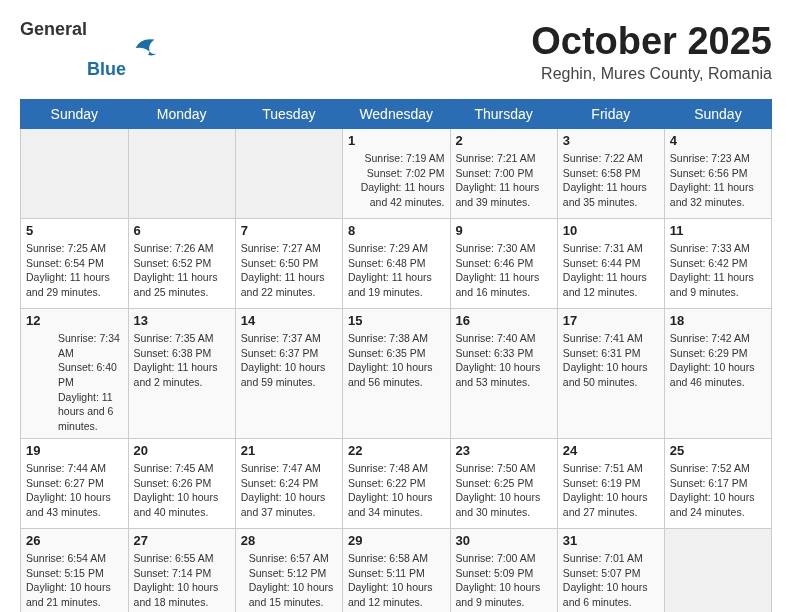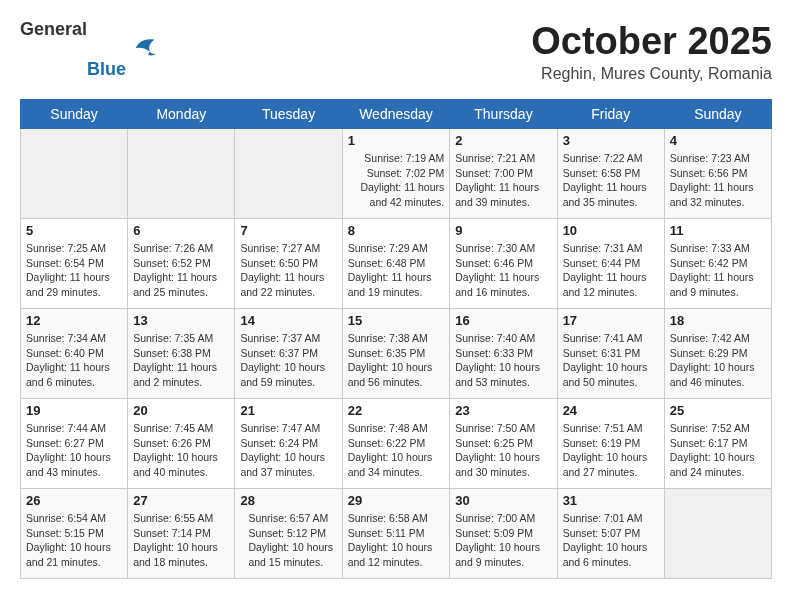--- a/index.html
+++ b/index.html
@@ -188,21 +188,21 @@
         <td>
           <div class="day-number">11</div>
           <div class="day-info" style="white-space: pre-line;">Sunrise: 7:33 AM
 Sunset: 6:42 PM
 Daylight: 11 hours and 9 minutes.</div>
         </td>
       </tr>
       <tr>
         <td>
           <div class="day-number">12</div>
-          <div class="day-info" style="white-space: pre-line;">Sunrise: 7:34 AM
+          <div class="day-info" style="white-space: pre-line; margin-left: 32px;">Sunrise: 7:34 AM
 Sunset: 6:40 PM
 Daylight: 11 hours and 6 minutes.</div>
         </td>
         <td>
           <div class="day-number">13</div>
           <div class="day-info" style="white-space: pre-line;">Sunrise: 7:35 AM
 Sunset: 6:38 PM
 Daylight: 11 hours and 2 minutes.</div>
         </td>
         <td>

